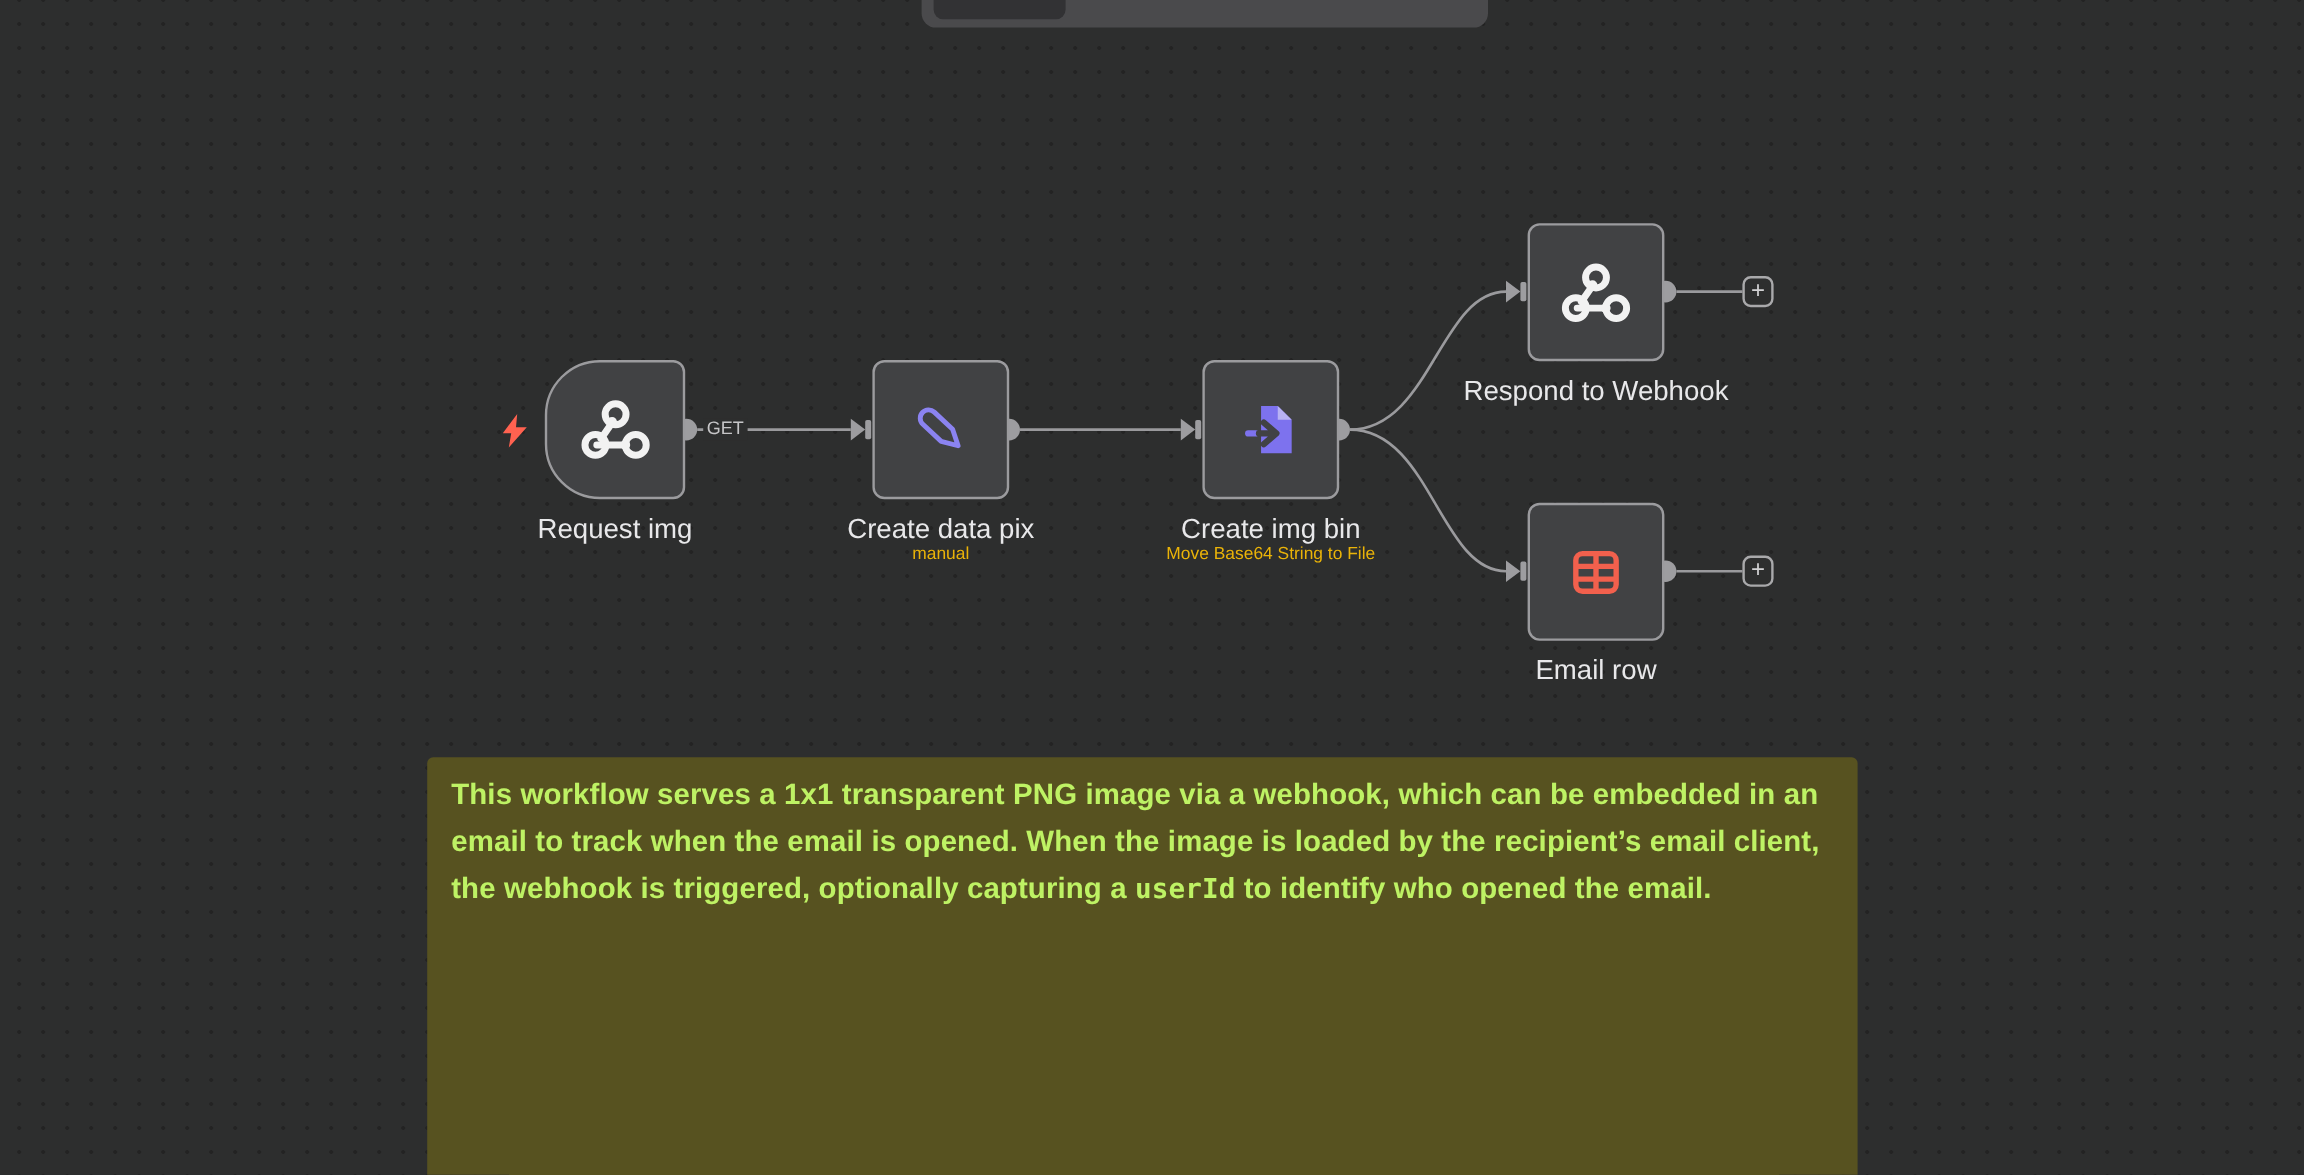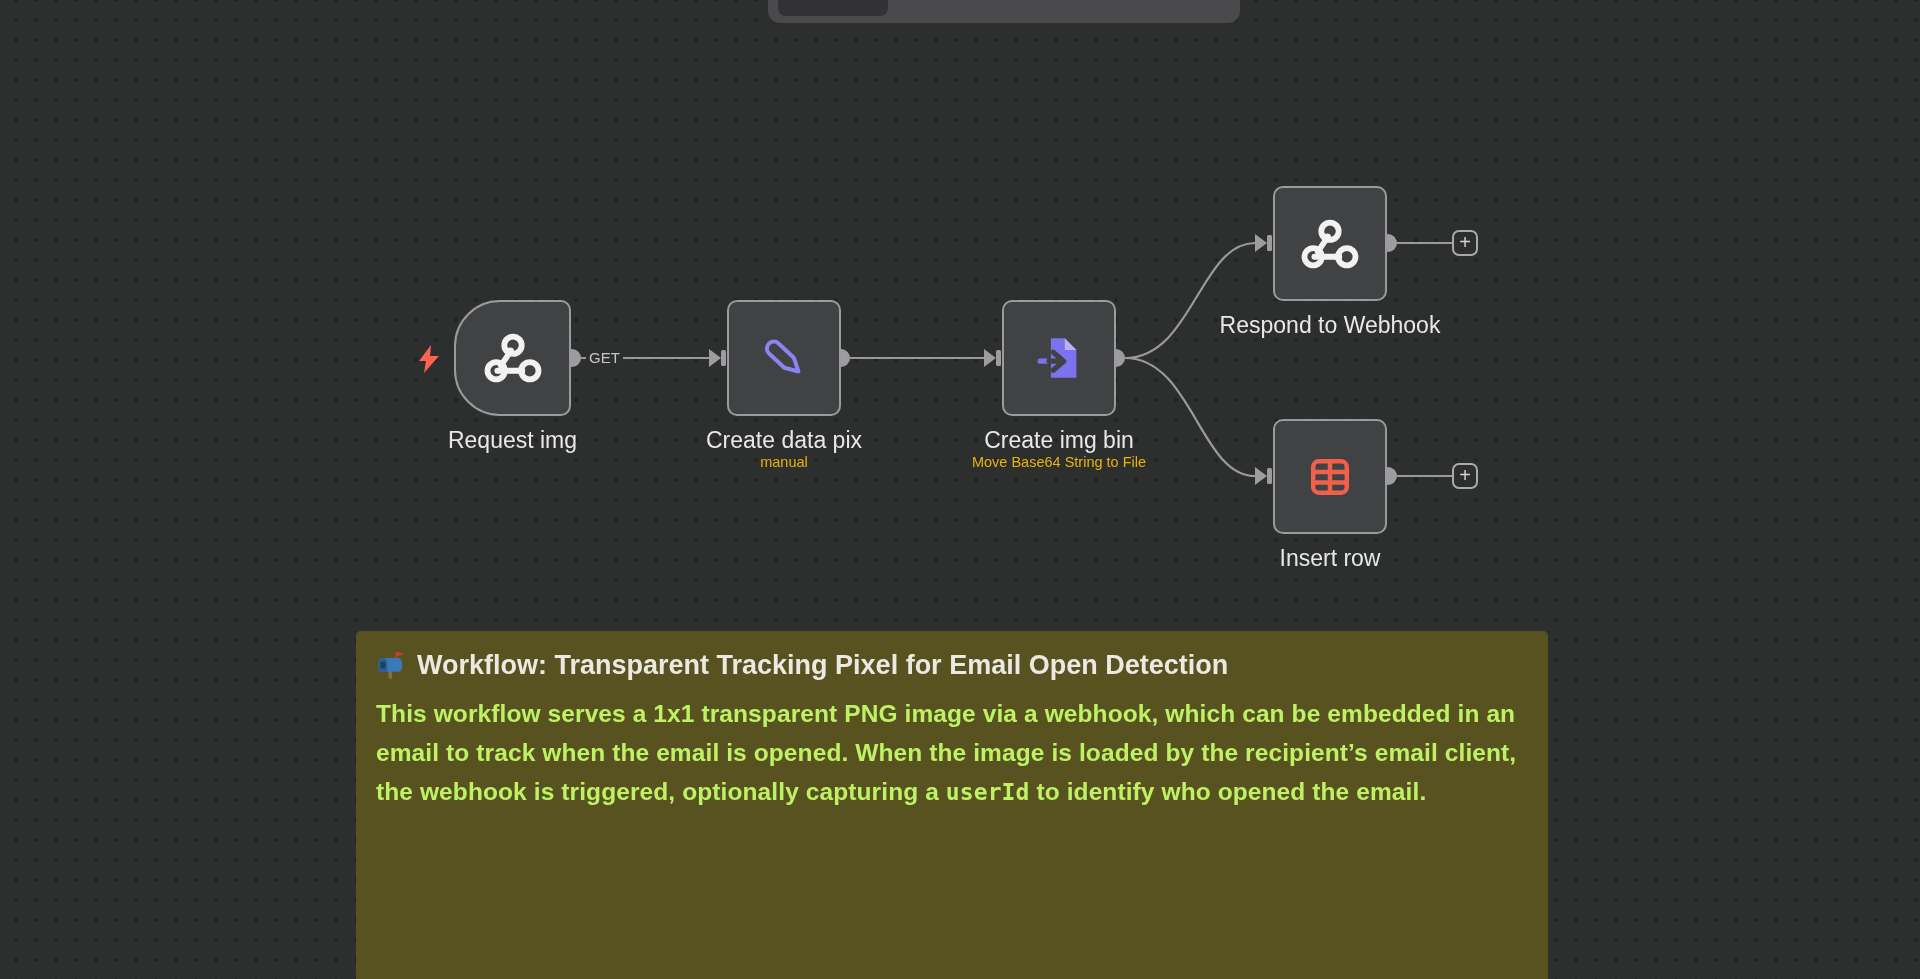--- a/index.html
+++ b/index.html
@@ -168,34 +168,23 @@
 
   <div class="node" style="left:1273px; top:419px; height:115px;">
     <svg width="56" height="56" viewBox="0 0 100 100">
       <g fill="none" stroke="#f2604d" stroke-width="8" stroke-linejoin="round">
         <rect x="20" y="22" width="60" height="56" rx="10"></rect>
         <line x1="50" y1="22" x2="50" y2="78"></line>
         <line x1="20" y1="41" x2="80" y2="41"></line>
         <line x1="20" y1="60" x2="80" y2="60"></line>
       </g>
     </svg>
-    <div class="node-label">Insert row</div>
+    <div class="node-label">Email row</div>
   </div>
 
   <div class="add-btn" style="left:1452px; top:230px;">+</div>
   <div class="add-btn" style="left:1452px; top:463px;">+</div>
 
   <div class="sticky">
-    <div class="sticky-title">
-      <svg class="emoji-svg" width="31" height="31" viewBox="0 0 100 100">
-        <rect x="40" y="66" width="12" height="26" fill="#8a6d3b"></rect>
-        <rect x="62" y="6" width="5" height="28" fill="#c23b3b"></rect>
-        <polygon points="67,6 90,13 67,21" fill="#d23c3c"></polygon>
-        <rect x="8" y="26" width="76" height="44" rx="14" fill="#3b78b6"></rect>
-        <path d="M22 26 a14 14 0 0 0 -14 14 v30 h28 v-30 a14 14 0 0 0 -14 -14 Z" fill="#2b5f95"></path>
-        <rect x="14" y="38" width="16" height="22" rx="4" fill="#1c3f64"></rect>
-      </svg>
-      <span>Workflow: Transparent Tracking Pixel for Email Open Detection</span>
-    </div>
     <p class="sticky-body"><span>This workflow serves a 1x1 transparent PNG image via a webhook, which can be embedded in an email to track when the email is opened. When the image is loaded by the recipient’s email client, the webhook is triggered, optionally capturing a </span><code>userId</code><span> to identify who opened the email.</span></p>
   </div>
 
 </div>
 
 </body></html>

